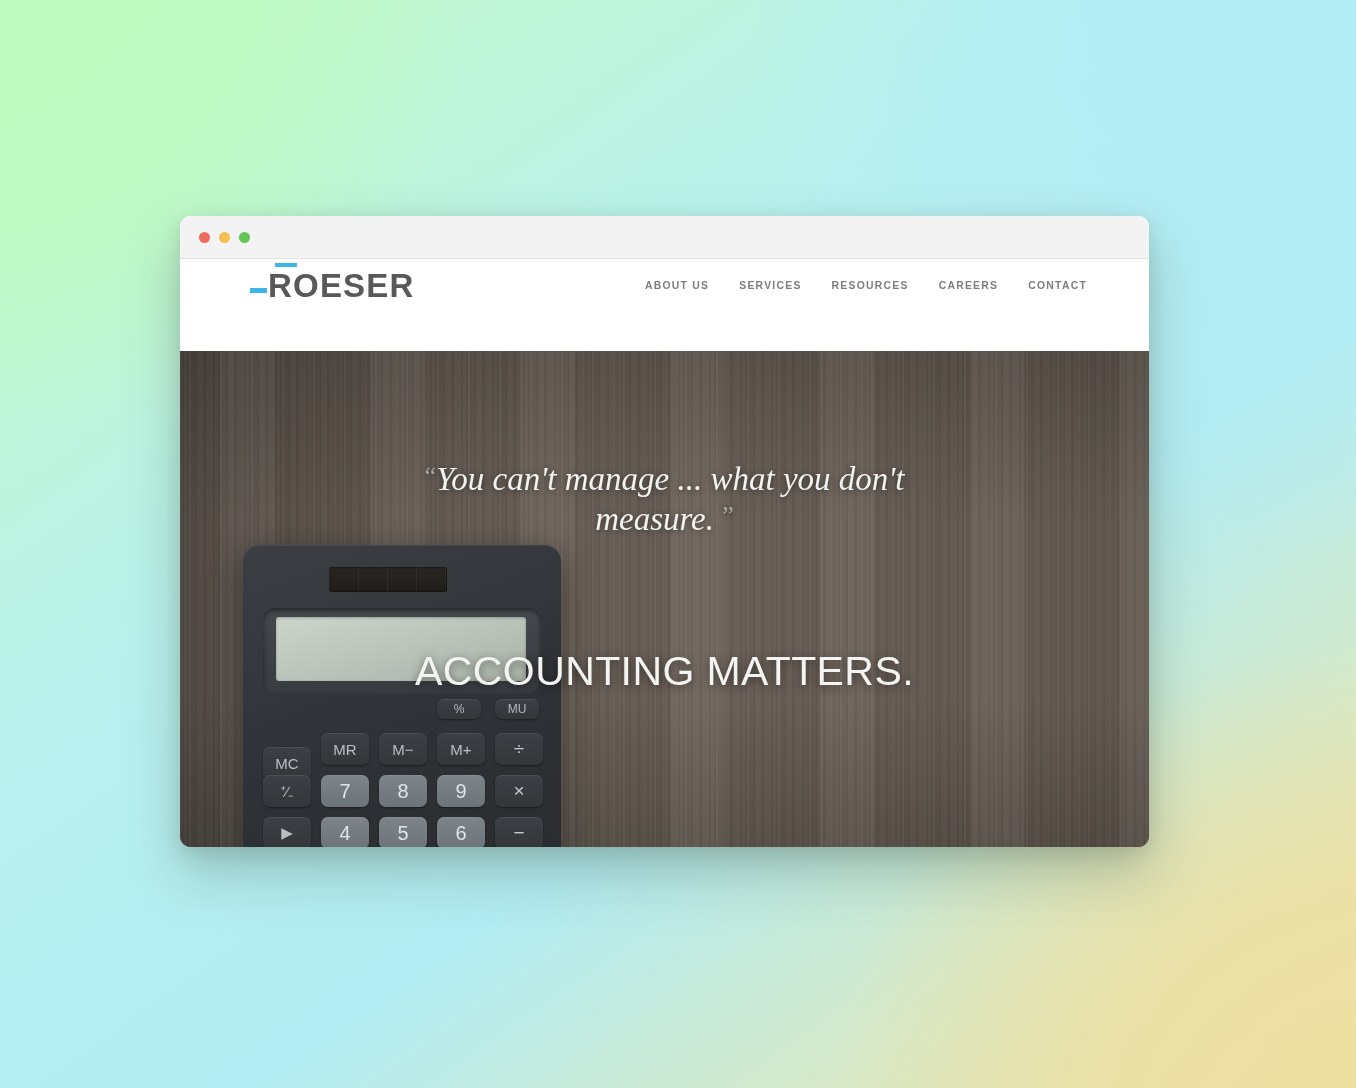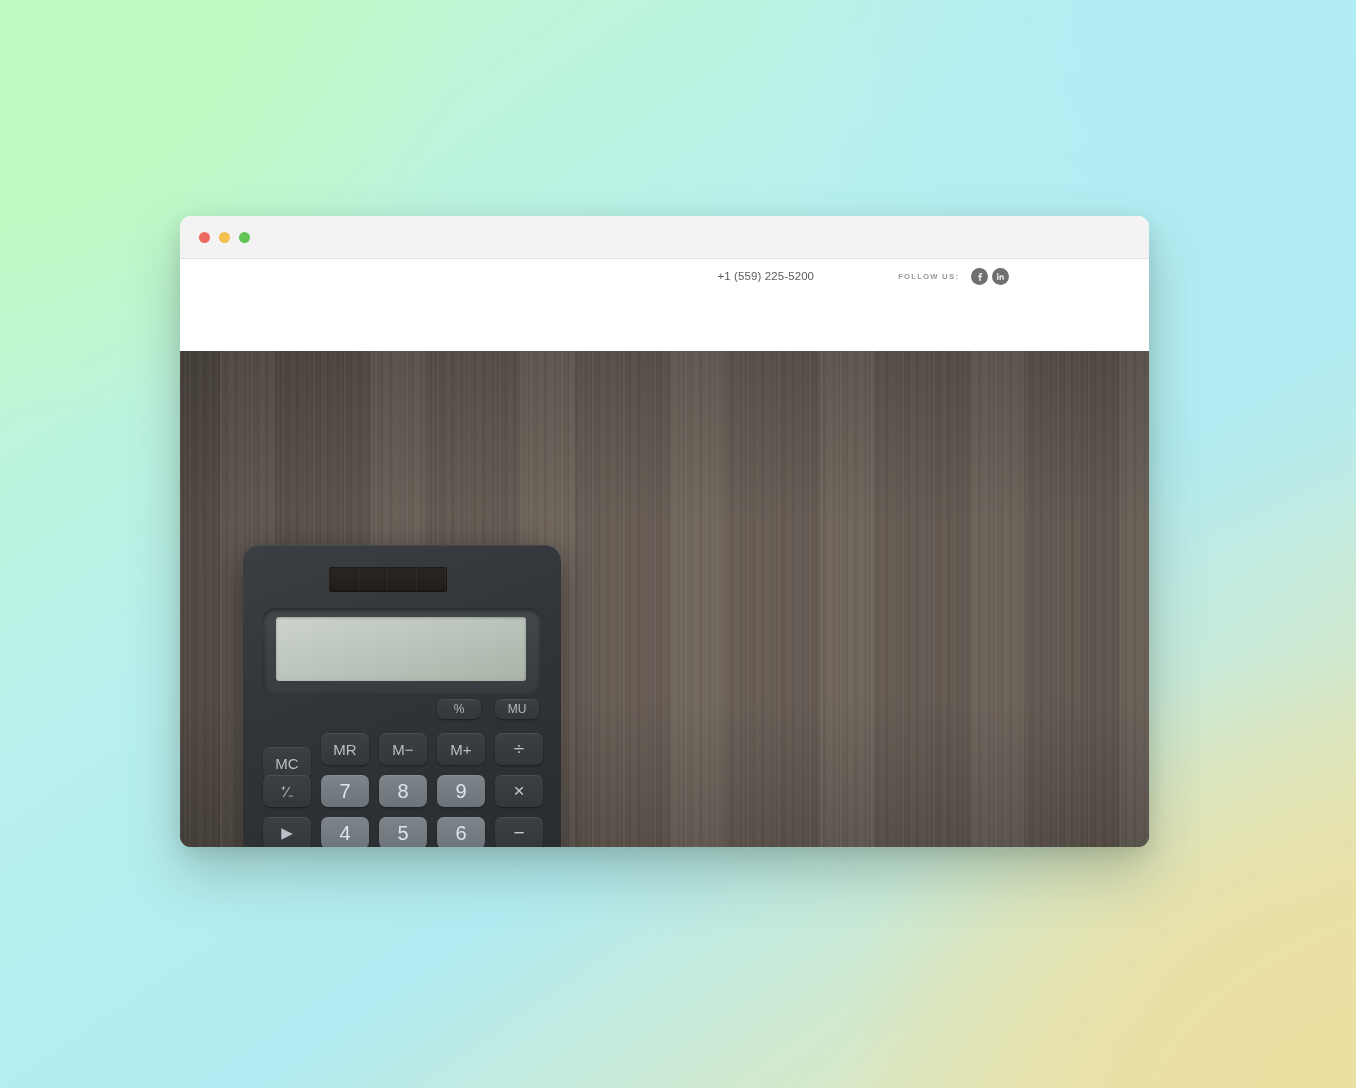--- a/index.html
+++ b/index.html
@@ -307,39 +307,36 @@
   <div id="browser-window">
 
     <div id="title-bar">
       <div class="dot" style="background:#ed6a5e"></div>
       <div class="dot" style="background:#f4bf4f"></div>
       <div class="dot" style="background:#61c454"></div>
     </div>
 
     <div id="site-header">
 
-      <div id="utility-bar">
-        <span id="phone-number">+1 (559) 225-5200</span>
-        <span id="follow-block">
-          <span id="follow-label">FOLLOW US:</span>
-          <span class="social-icon">
-            <svg width="9" height="9" viewBox="0 0 10 10" aria-hidden="true">
-              <path d="M6.3 10V5.6h1.3l.2-1.5H6.3v-1c0-.43.12-.72.74-.72H7.9V1.05C7.76 1.03 7.28 1 6.72 1 5.55 1 4.75 1.7 4.75 3v1.1H3.5v1.5h1.25V10z" fill="#f2f2f2"></path>
-            </svg>
-          </span>
-          <span class="social-icon">
-            <svg width="9" height="9" viewBox="0 0 10 10" aria-hidden="true">
-              <rect x="1.1" y="3.7" width="1.5" height="5" fill="#f2f2f2"></rect>
-              <circle cx="1.85" cy="2.1" r="0.95" fill="#f2f2f2"></circle>
-              <path d="M3.8 3.7h1.45v.7c.25-.45.75-.82 1.55-.82 1.3 0 1.9.8 1.9 2.3v2.82H7.2V6.1c0-.75-.27-1.12-.85-1.12-.62 0-.95.42-.95 1.12v2.6H3.8z" fill="#f2f2f2"></path>
-            </svg>
-          </span>
-        </span>
+
+      <div id="header-main">
+        <div id="logo">
+          <span id="logo-dash"></span>
+          <span id="logo-word">ROESER</span>
+          <span id="logo-macron"></span>
+        </div>
+
+        <nav id="main-nav">
+          <span class="nav-item">ABOUT US</span>
+          <span class="nav-item">SERVICES</span>
+          <span class="nav-item">RESOURCES</span>
+          <span class="nav-item">CAREERS</span>
+          <span class="nav-item">CONTACT</span>
+        </nav>
       </div>
-
     </div>
 
     <div id="hero">
       <div id="wood-bg"></div>
 
       <div id="calculator">
         <div id="calc-solar"></div>
         <div id="calc-display-frame">
           <div id="calc-display"></div>
         </div>
@@ -358,15 +355,21 @@
             <div class="key key-num" style="left: 194px; top: 70px; width: 48px; height: 32px;">9</div>
             <div class="key key-op" style="left: 252px; top: 70px; width: 48px; height: 32px;">×</div>
             <div class="key key-fn" style="left: 20px; top: 112px; width: 48px; height: 32px;">▶</div>
             <div class="key key-num" style="left: 78px; top: 112px; width: 48px; height: 32px;">4</div>
             <div class="key key-num" style="left: 136px; top: 112px; width: 48px; height: 32px;">5</div>
             <div class="key key-num" style="left: 194px; top: 112px; width: 48px; height: 32px;">6</div>
             <div class="key key-op" style="left: 252px; top: 112px; width: 48px; height: 32px;">−</div>
           </div>
       </div>
 
+      <div id="hero-text">
+        <div id="hero-quote">
+          <span class="quote-mark">“</span><span>You can't manage ... what you don't measure.</span> <span class="quote-mark">”</span>
+        </div>
+        <div id="hero-headline">ACCOUNTING MATTERS.</div>
+      </div>
     </div>
   </div>
 </div>
 
 </body></html>

